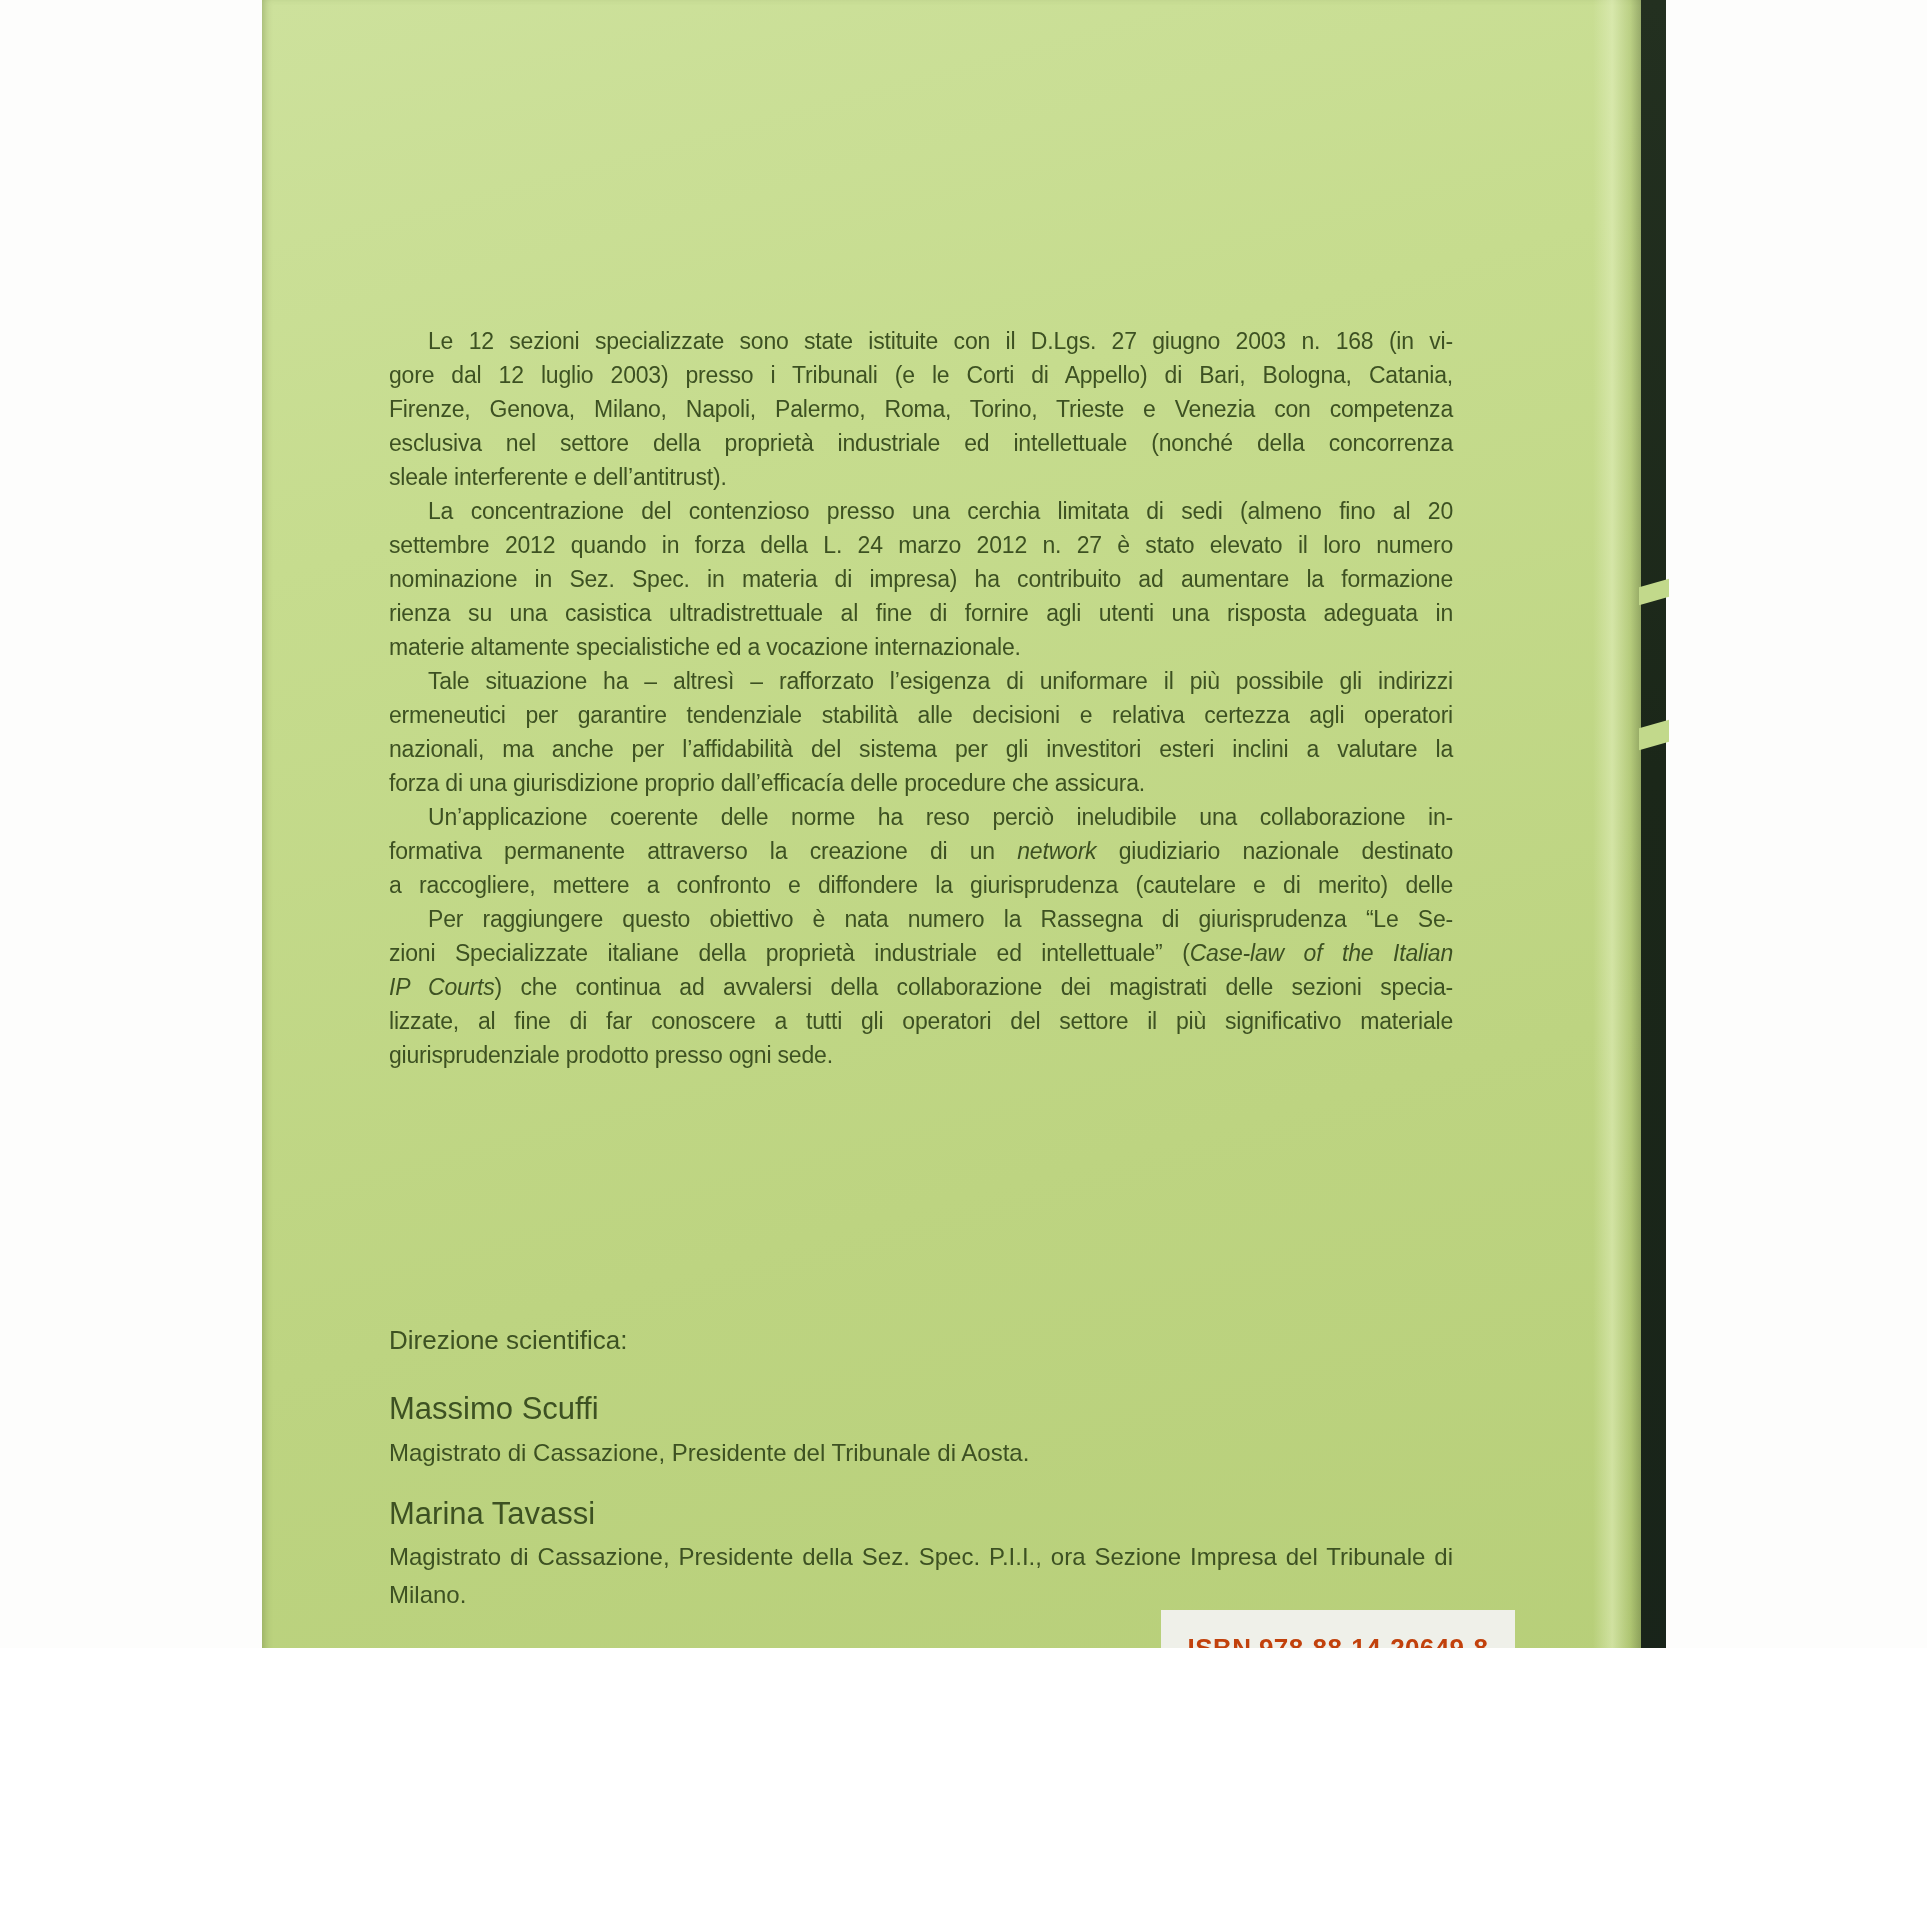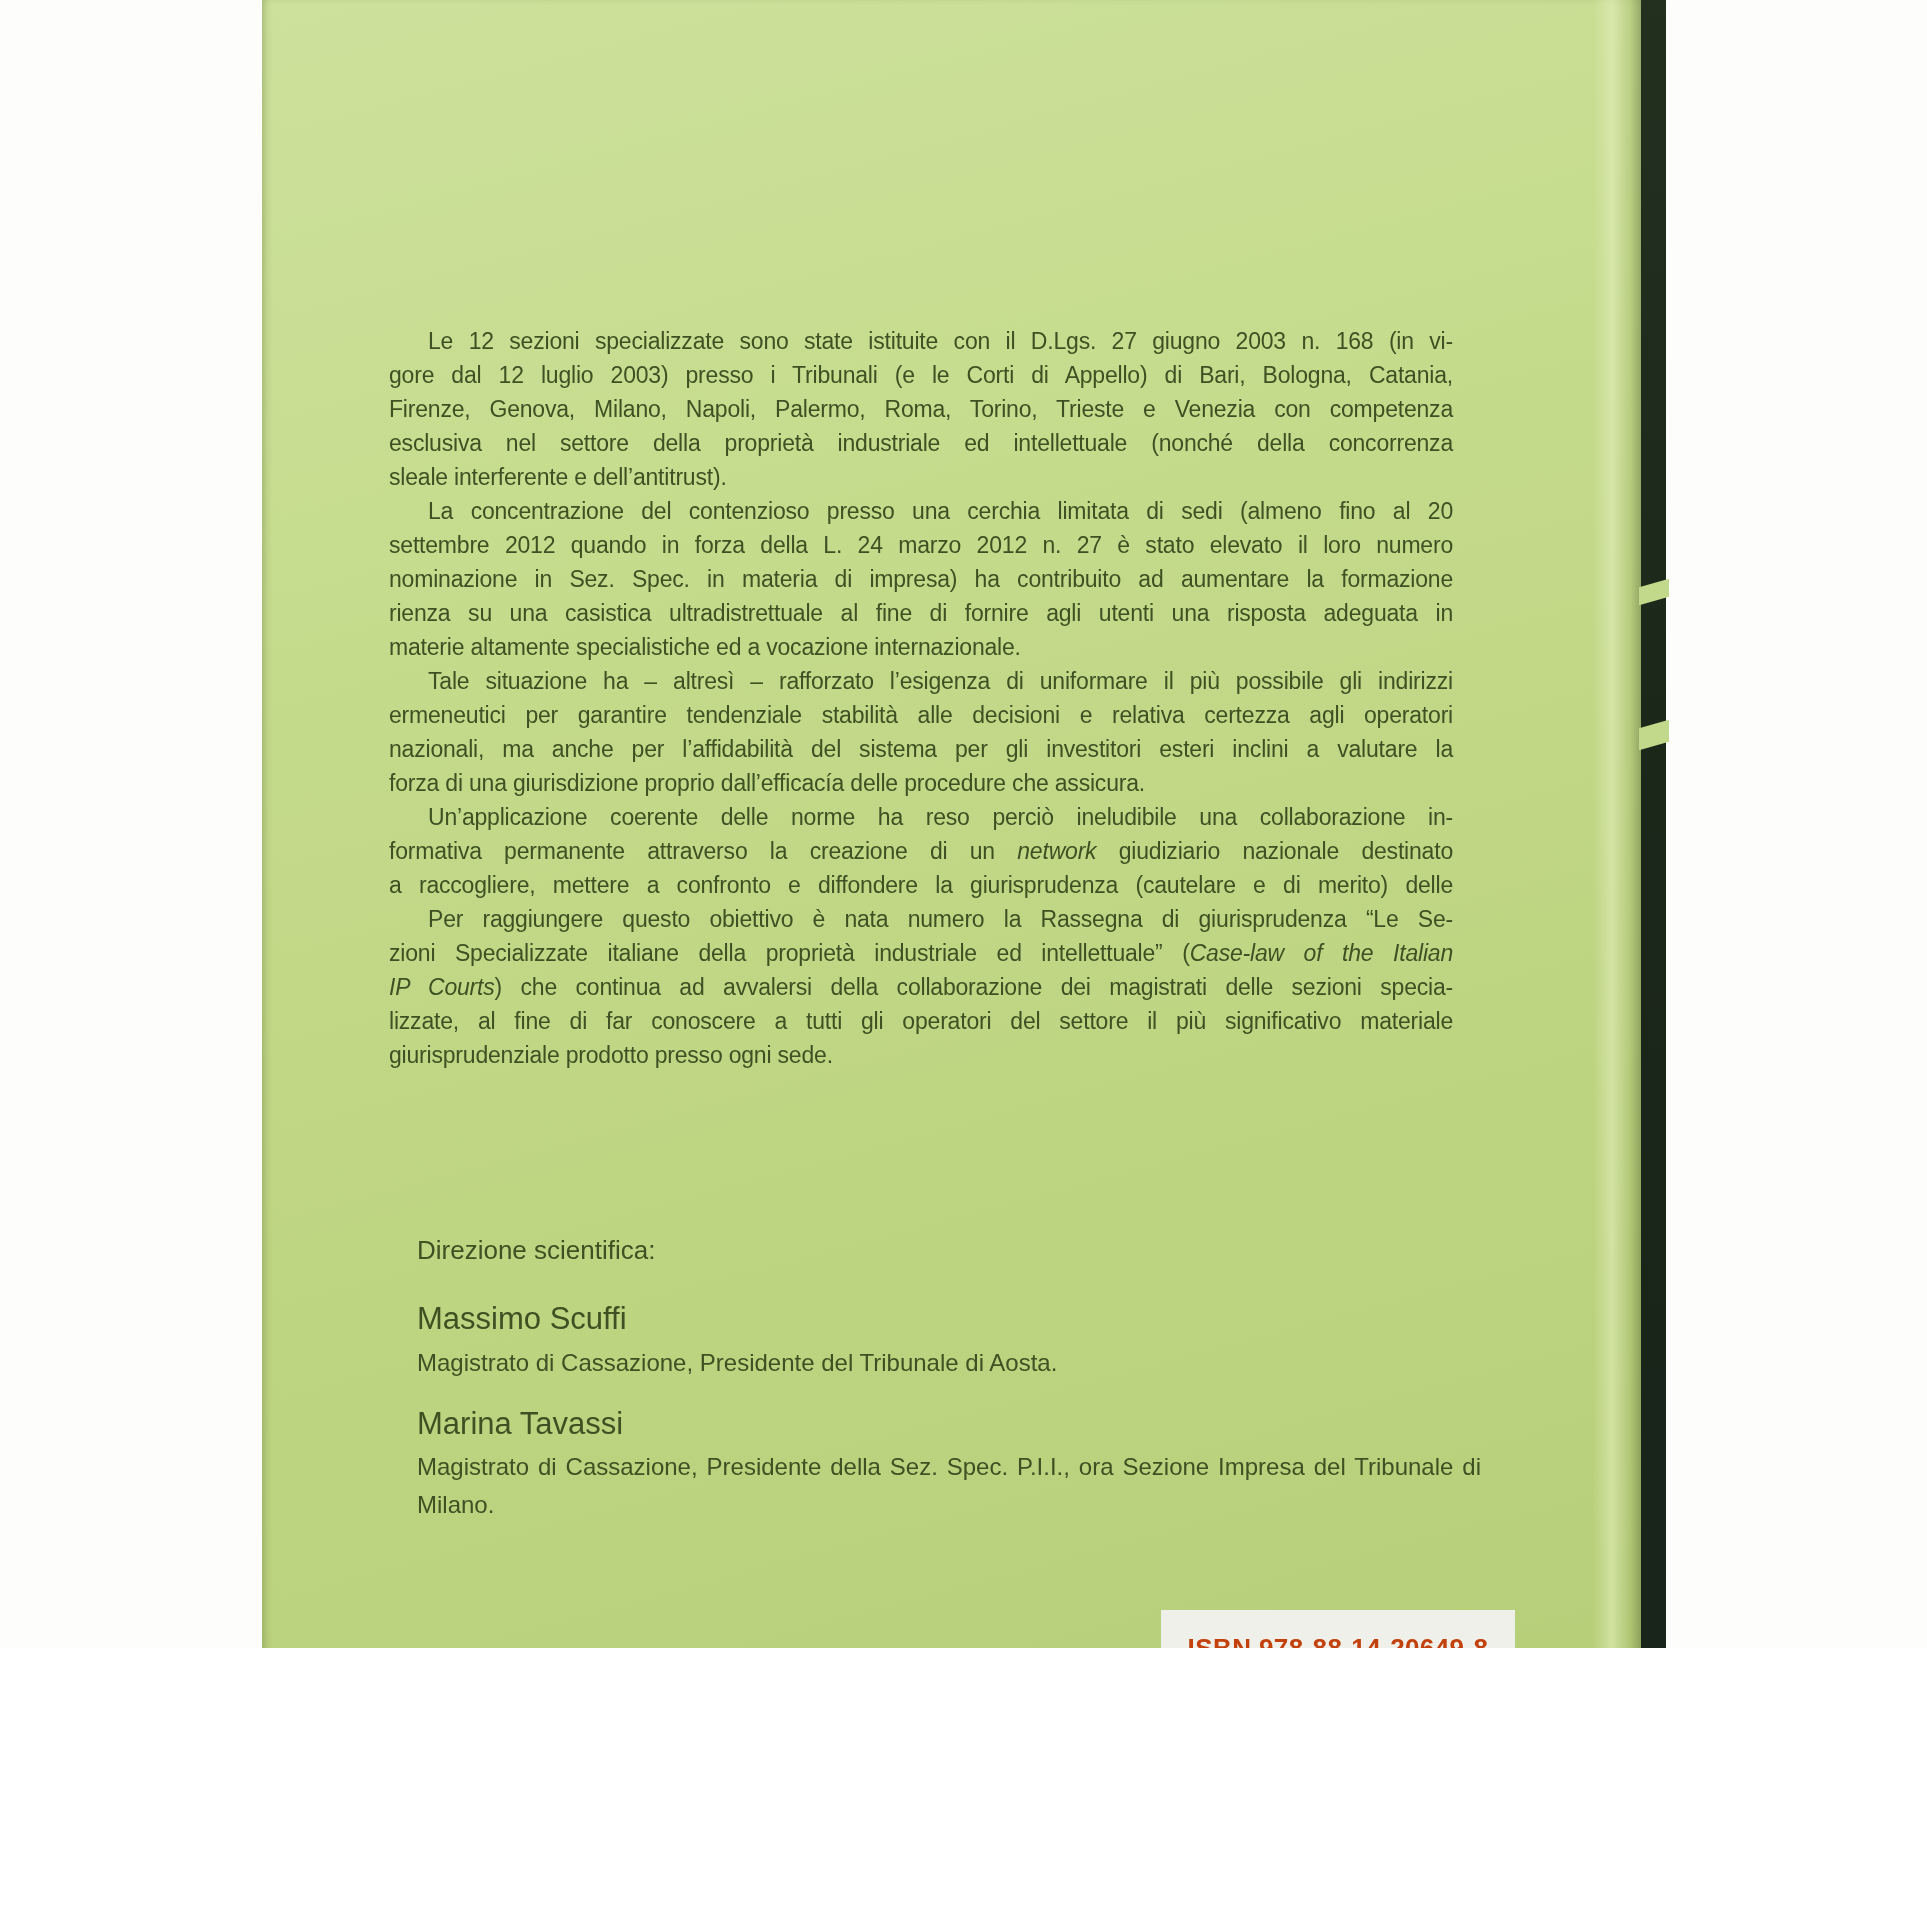--- a/index.html
+++ b/index.html
@@ -28,21 +28,21 @@
   }
 
   
   .bodytext{position:absolute;left:127px;top:324px;width:1064px;color:#3d5122;font-size:23px;line-height:34px;letter-spacing:-0.2px;}
   .bodyline{text-align:justify;text-align-last:justify;}
   .bodyline.lastline{text-align-last:left;}
   .bodyline.indent{text-indent:39px;}
   .bodyline em{font-style:italic;margin-top:36px;}
 
   
-  .authors{position:absolute;left:127px;top:1235px;width:1064px;color:#3d5122;margin-left:28px;}
+  .authors{position:absolute;left:127px;top:1325px;width:1064px;color:#3d5122;}
   .authors-label{font-size:26px;line-height:30px;margin-bottom:35px;}
   .author-entry{margin-bottom:23px;}
   .author-name{font-size:31px;line-height:37px;margin-bottom:6.6px;}
   .bioline{font-size:24px;line-height:38px;text-align:justify;text-align-last:justify;}
   .bioline.lastline{text-align-last:left;}
 
   
   .price{position:absolute;left:123px;top:1730px;color:#1f2a16;}
   .price-amount{font-size:37px;font-weight:bold;letter-spacing:0.8px;line-height:43px;}
   .price-rule{width:135px;height:3.3px;background:#37452a;margin-top:8.3px;}

